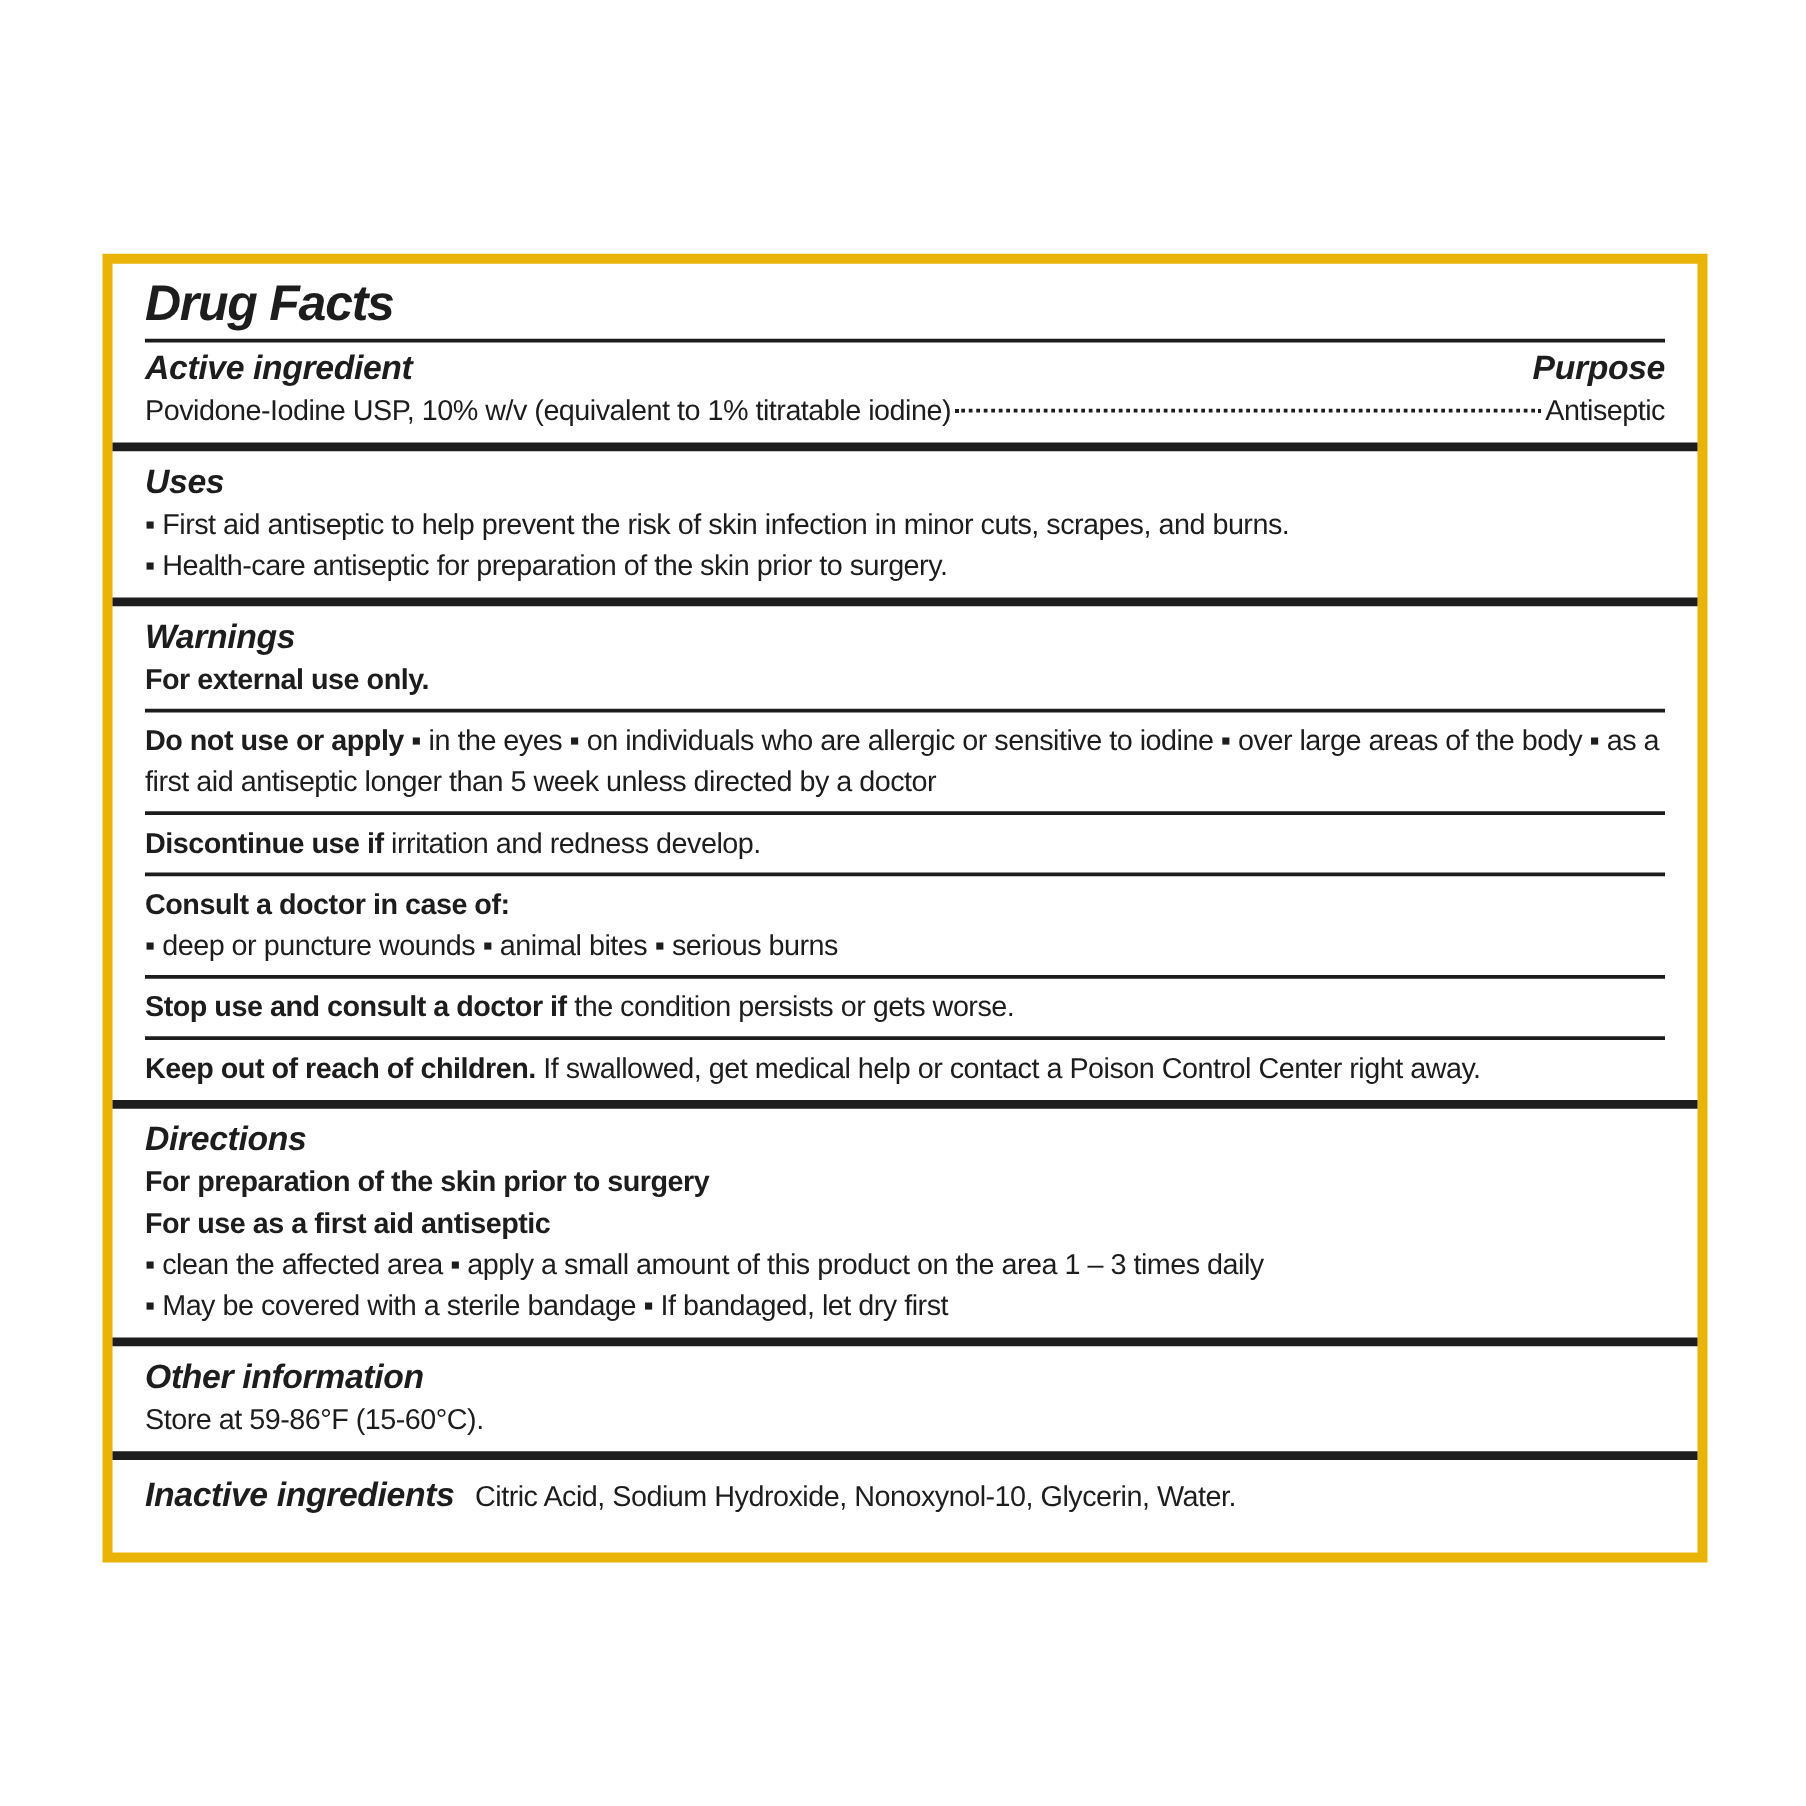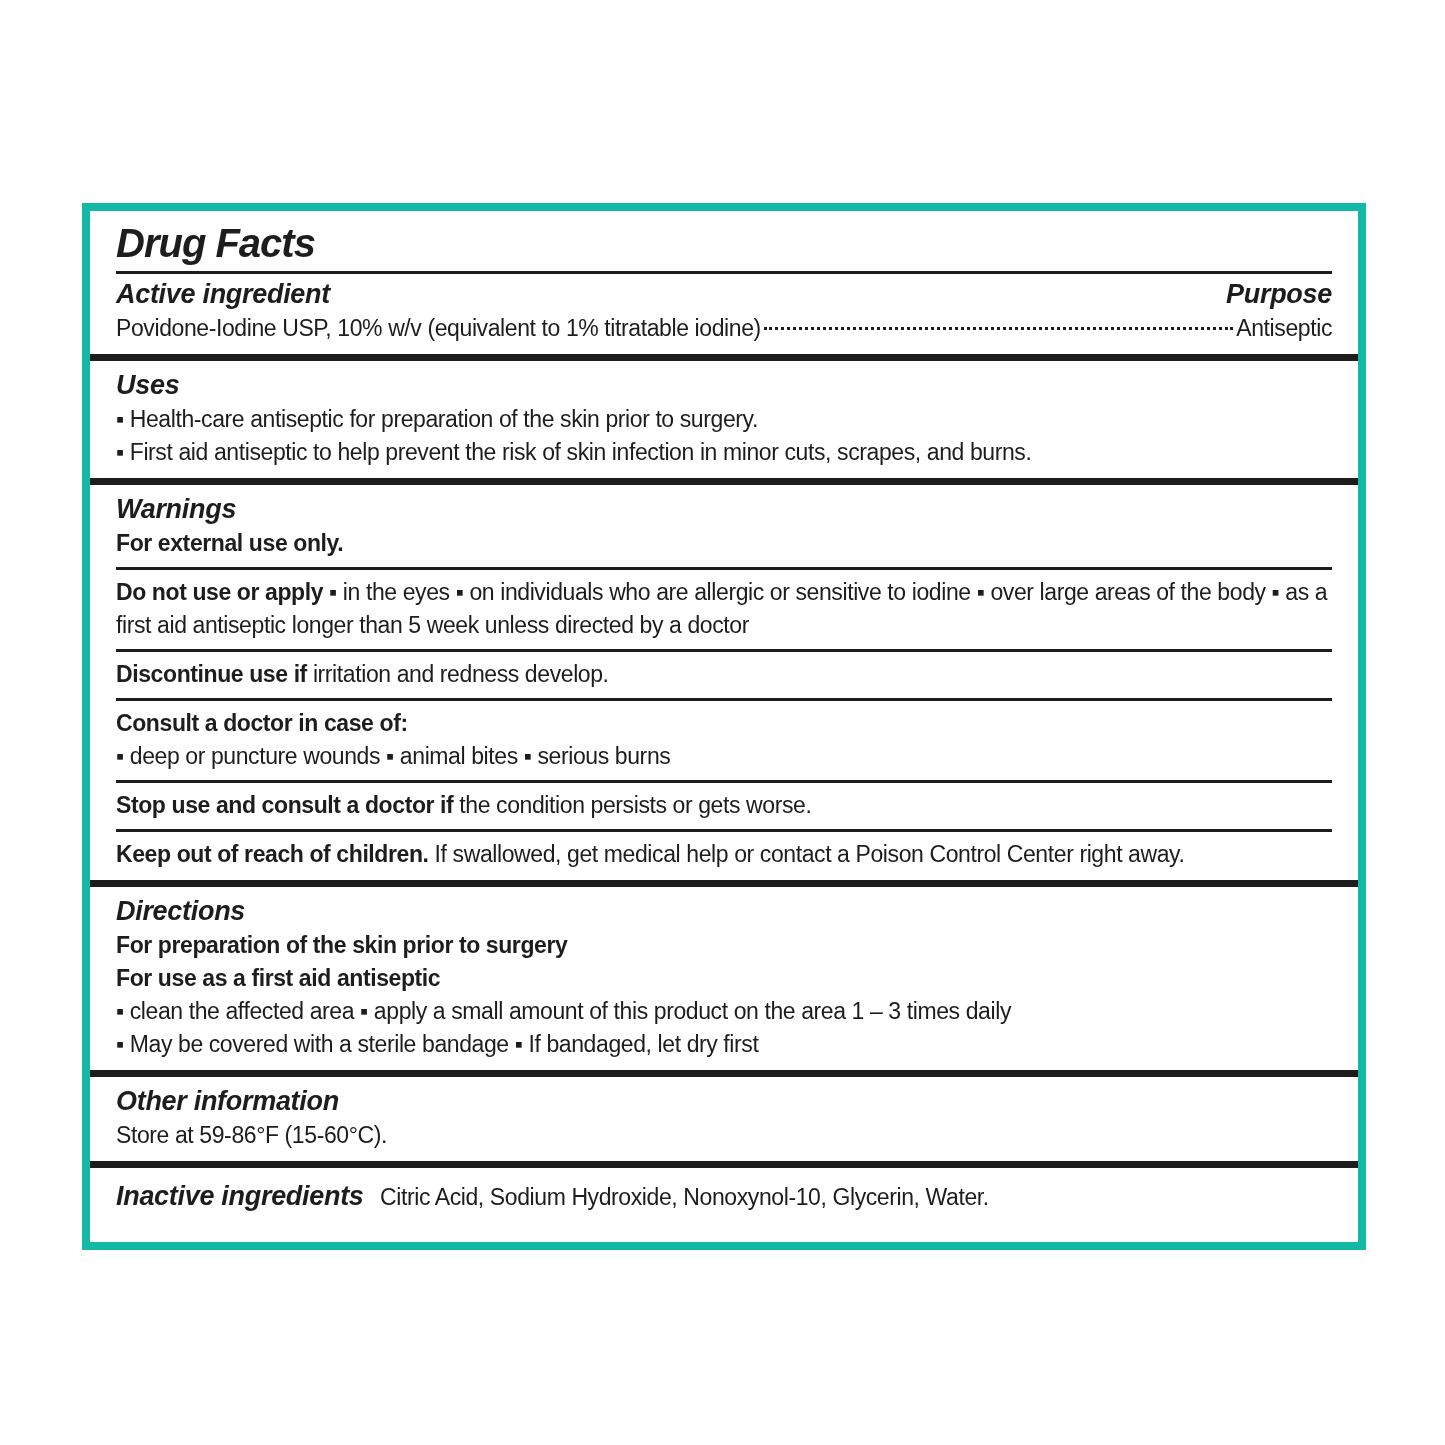--- a/index.html
+++ b/index.html
@@ -9,21 +9,21 @@
     font-family: "Liberation Sans", sans-serif;
     color: #1d1d1d;
     position: relative;
   }
   .label-box {
     position: absolute;
     left: 82px; top: 203px;
     width: 1284px;
     min-height: 1046px;
     background: #ffffff;
-    border: 8px solid #14b8a6;
+    border: 8px solid #eab308;
   }
   .section { padding: 6px 26px 9px 26px; }
   .divider { height: 7px; background: #1d1d1d; }
   .thin-rule { border-top: 3px solid #1d1d1d; margin: 7px 0 6px 0; }
   .title {
     font-size: 40px; font-weight: bold; font-style: italic;
     letter-spacing: -1px; line-height: 48px; padding-top: 2px;
   }
   .title-rule { border-top: 3px solid #1d1d1d; margin: 4px 0 2px 0; }
   .head {
@@ -66,22 +66,22 @@
       <span class="line ai-name">Povidone-Iodine USP, 10% w/v (equivalent to 1% titratable iodine)</span>
       <span class="leader"></span>
       <span class="line ai-purpose">Antiseptic</span>
     </div>
   </div>
 
   <div class="divider"></div>
 
   <div class="section">
     <div class="head">Uses</div>
+    <p>▪ First aid antiseptic to help prevent the risk of skin infection in minor cuts, scrapes, and burns.</p>
     <p>▪ Health-care antiseptic for preparation of the skin prior to surgery.</p>
-    <p>▪ First aid antiseptic to help prevent the risk of skin infection in minor cuts, scrapes, and burns.</p>
   </div>
 
   <div class="divider"></div>
 
   <div class="section">
     <div class="head">Warnings</div>
     <div class="bold-line">For external use only.</div>
 
     <div class="thin-rule"></div>
 

